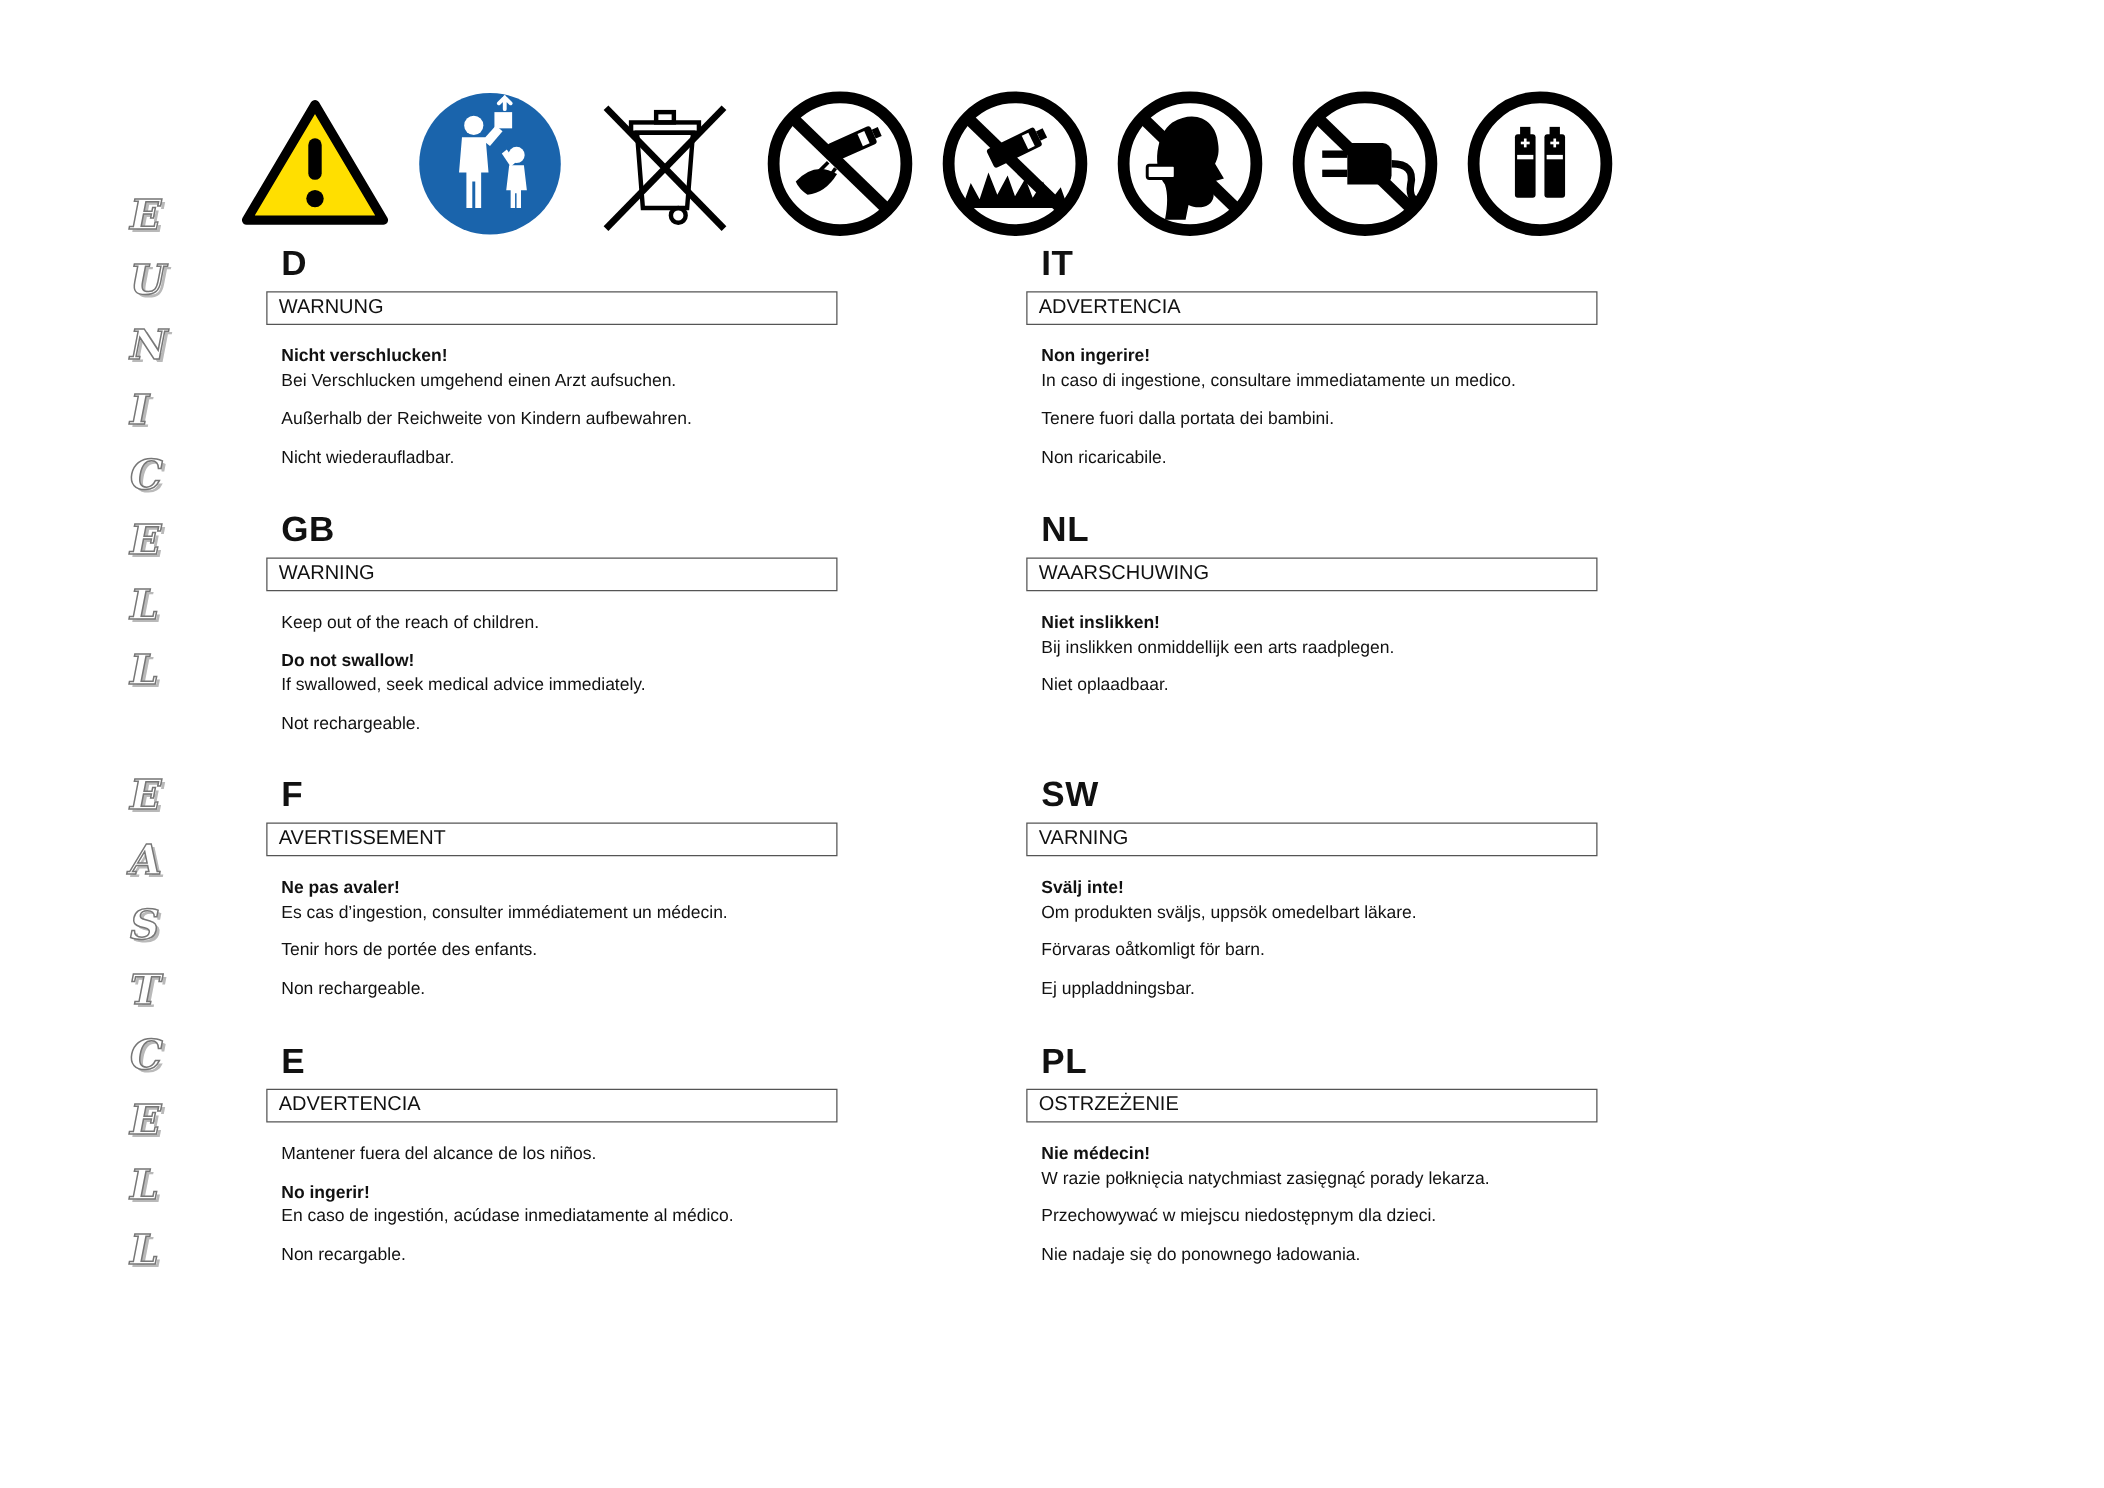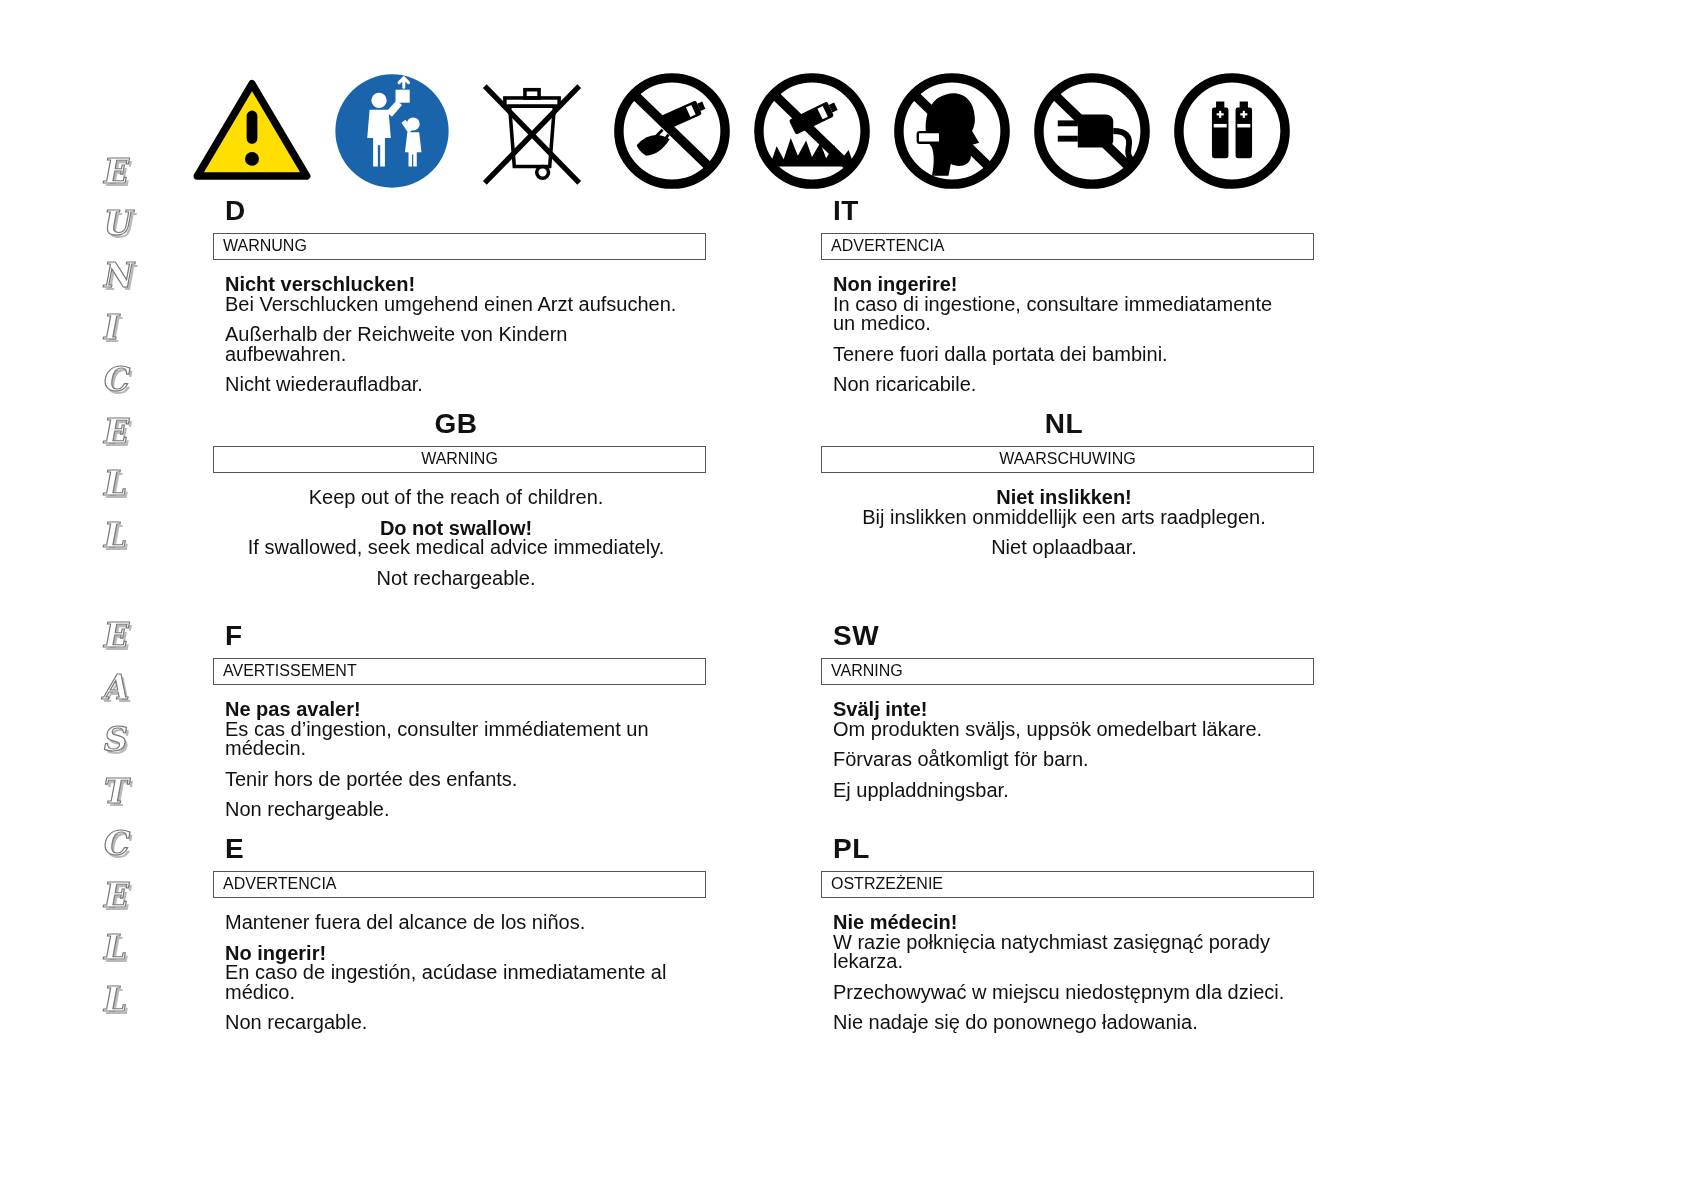--- a/index.html
+++ b/index.html
@@ -44,45 +44,45 @@
     align-items: center;
   }
   .icon { width: 118px; height: 118px; }
   .icon svg { width: 100%; height: 100%; display: block; }
 
   
   .lang-section { position: absolute; width: 462px; }
   .col-left  { left: 225px; }
   .col-right { left: 833px; }
   .row-1 { top: 196px; }
-  .row-2 { top: 409px; text-align: center; }
+  .row-2 { top: 409px; }
   .row-3 { top: 621px; }
   .row-4 { top: 834px; }
 
   .code {
     margin: 0;
     font-size: 28px;
     line-height: 30px;
     font-weight: bold;
     letter-spacing: 0.5px;
   }
   .warnbox {
     margin-top: 7px;
     margin-left: -12px;
-    width: 493px;
+    width: 457px;
     box-sizing: border-box;
     border: 1.5px solid #555;
     padding: 2px 9px 3px 9px;
     font-size: 16px;
     line-height: 20px;
     background: #fff;
   }
   .content {
     margin-top: 15px;
-    font-size: 20px;
+    font-size: 14px;
     line-height: 19.5px;
   }
   .content p { margin: 0; }
   .content p + p { margin-top: 11px; }
   .headline { font-weight: bold; }
 </style>
 </head>
 <body>
 
 <div class="brand brand-top">

